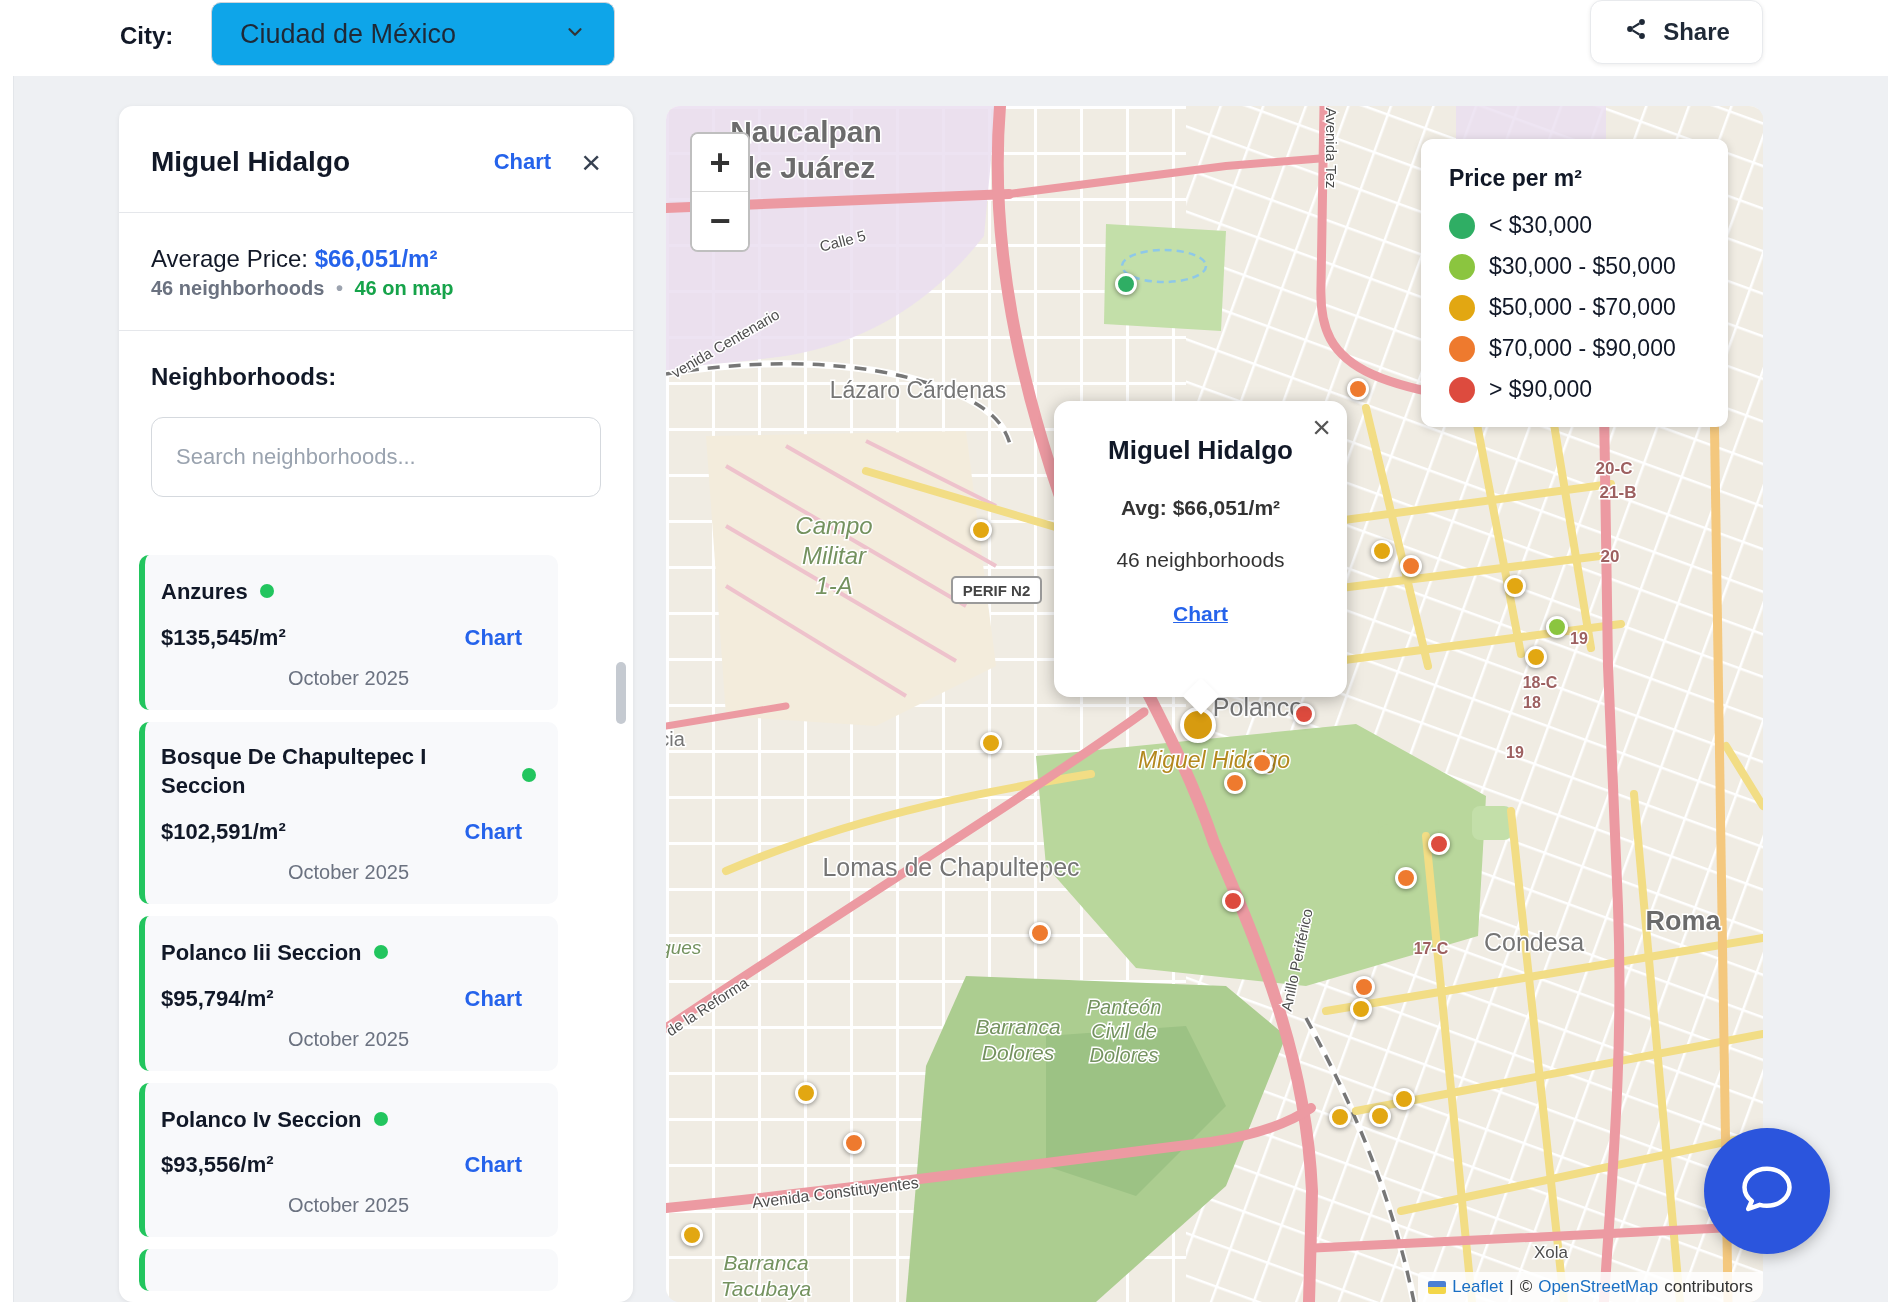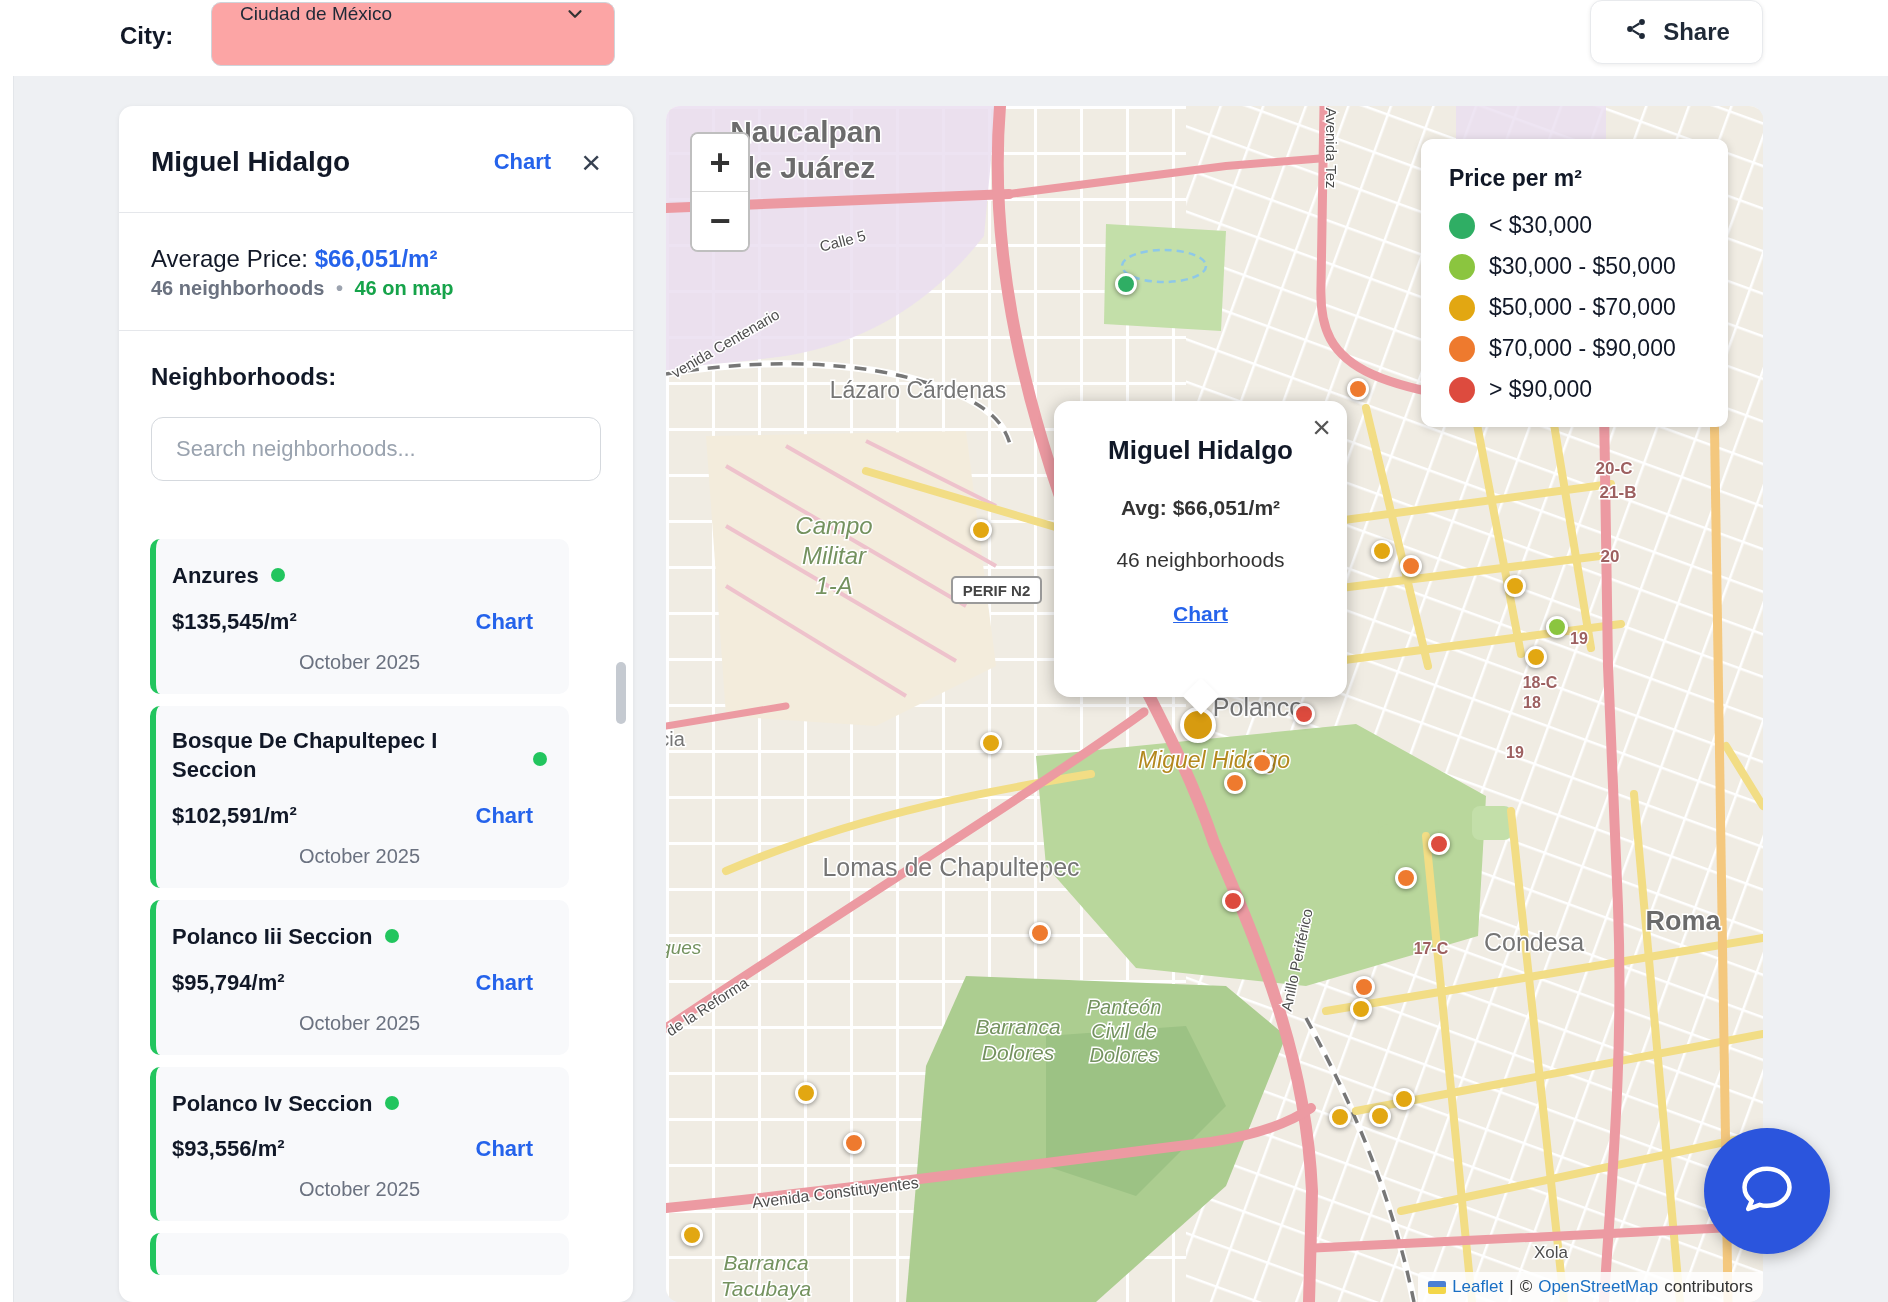--- a/index.html
+++ b/index.html
@@ -2,23 +2,23 @@
 <html><head>
 <meta charset="utf-8">
 <style>
   * { box-sizing: border-box; margin: 0; padding: 0; }
   html,body { width:1888px; height:1302px; overflow:hidden; }
   body { font-family:"Liberation Sans","DejaVu Sans",sans-serif; background:#ffffff; color:#111827; position:relative; }
 
   
   .topbar { position:absolute; left:0; top:0; width:1888px; height:76px; background:#fff; z-index:5; }
   .city-label { position:absolute; left:120px; top:22px; font-size:24px; font-weight:700; color:#111827; }
-  .city-select { position:absolute; left:211px; top:2px; width:404px; height:64px; background:#fca5a5;
-    border:1.5px solid #cfd4da; border-radius:10px; display:flex; align-items:flex-start;
-    padding:0 28px; font-size:19px; color:#1f2937; cursor:pointer; }
+  .city-select { position:absolute; left:211px; top:2px; width:404px; height:64px; background:#0ea5e9;
+    border:1.5px solid #cfd4da; border-radius:10px; display:flex; align-items:center;
+    padding:0 28px; font-size:27px; color:#1f2937; cursor:pointer; }
   .city-select .chev { margin-left:auto; }
   .share-btn { position:absolute; left:1590px; top:0; width:173px; height:64px; background:#fff;
     border:1px solid #e8eaed; border-radius:12px; box-shadow:0 1px 4px rgba(0,0,0,.08);
     display:flex; align-items:center; justify-content:center; gap:14px; font-size:24px; font-weight:600; color:#1f2937; cursor:pointer; }
 
   
   .content-bg { position:absolute; left:13px; top:76px; right:0; bottom:0; background:#eef0f3; border-left:1px solid #e3e6ea; }
 
   
   .sidebar { position:absolute; left:119px; top:106px; width:514px; height:1196px; background:#fff;
@@ -30,24 +30,24 @@
   .divider { height:1px; background:#e5e7eb; margin-top:34px; }
   .divider2 { height:1px; background:#e5e7eb; }
   .avg-block { padding:32px 32px 30px 32px; }
   .avg-line { font-size:24px; color:#111827; }
   .avg-value { color:#2563eb; font-weight:700; }
   .stats-line { margin-top:4px; font-size:20px; color:#6b7280;font-weight:bold; }
   .stats-sep { color:#9ca3af; margin:0 6px; }
   .on-map { color:#16a34a; }
   .nb-block { padding:32px 32px 34px 32px; }
   .nb-label { font-size:24px; font-weight:700; color:#111827; }
-  .nb-search { margin-top:26px; width:100%; height:64px; border:1.5px solid #d5d9de; border-radius:12px;
+  .nb-search { margin-top:26px; width:100%; height:80px; border:1.5px solid #d5d9de; border-radius:12px;
     padding:0 24px; font-size:22px; color:#111827; font-family:inherit; outline:none; }
   .nb-search::placeholder { color:#9aa3af; }
-  .nb-list { position:relative; padding:24px 0 0 31px; }
+  .nb-list { position:relative; padding:24px 0 0 20px; }
   .nb-card { width:419px; background:#f8f9fb; border-left:6px solid #22c55e; border-radius:10px;
     padding:22px 22px 20px 16px; margin-bottom:12px; cursor:pointer; }
   .nb-card.tall { padding-top:20px; }
   .nb-name-row { display:flex; align-items:flex-start; }
   .nb-name { font-size:22px; font-weight:700; color:#111827; line-height:1.35; }
   .nb-dot { width:14px; height:14px; border-radius:50%; background:#22c55e; margin-left:12px; margin-top:7px; flex:none; }
   .nb-name-row.dot-right .nb-dot { margin-left:auto; align-self:center; }
   .nb-price-row { display:flex; align-items:center; margin-top:18px; }
   .nb-price { font-size:22px; font-weight:700; color:#111827; flex:1; }
   .nb-card-chart { font-size:22px; font-weight:600; color:#2563eb; margin-right:14px; cursor:pointer; }

